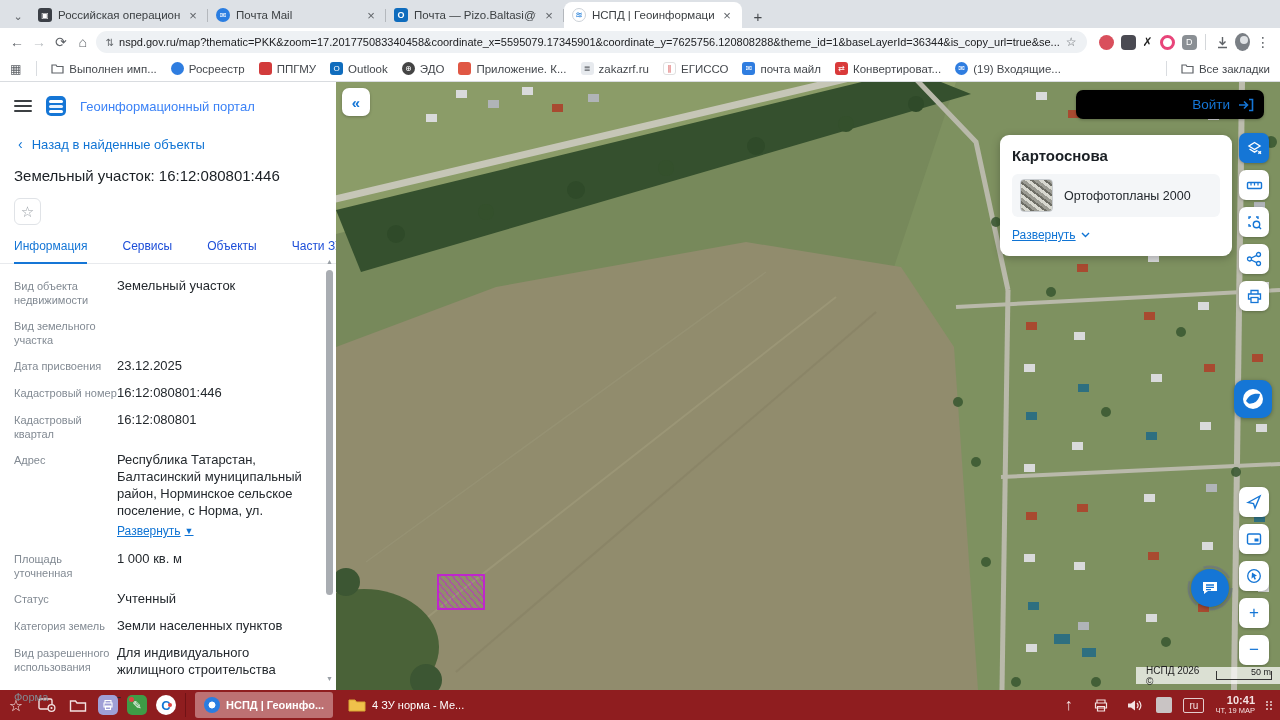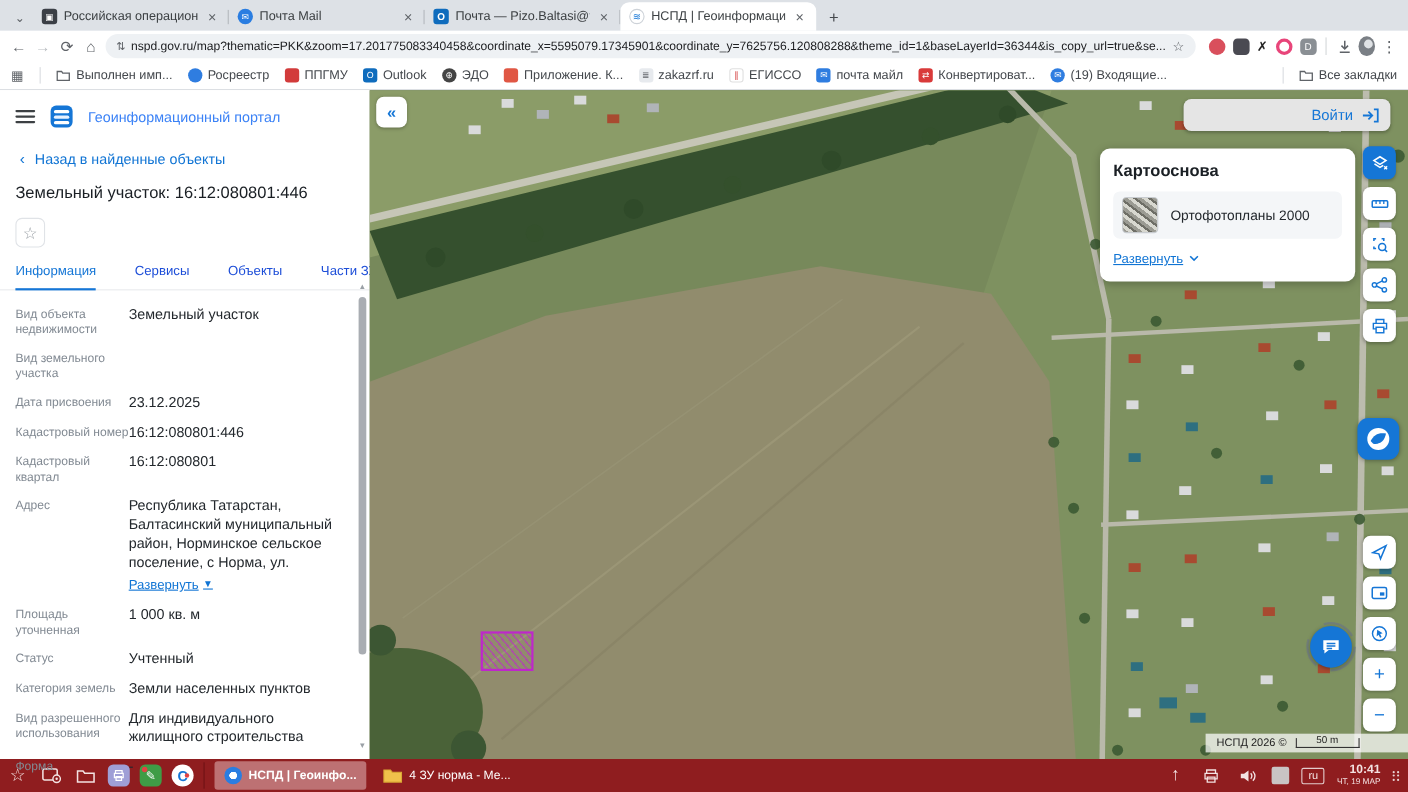--- a/index.html
+++ b/index.html
@@ -73,38 +73,38 @@
   .sb-scroll { position:absolute; right:2px; top:176px; bottom:8px; width:9px; }
   .sb-scroll .arr { position:absolute; left:1px; font-size:7px; color:#9aa0a6; }
   .sb-scroll .thumb { position:absolute; left:1px; top:12px; width:7px; height:325px; background:#a9adb2; border-radius:4px; }
 
   
   .map { position:relative; width:944px; height:608px; overflow:hidden; background:#77895b; }
   .map svg.base { position:absolute; inset:0; }
   .mbtn { position:absolute; width:30px; height:30px; background:#fff; border-radius:7px; box-shadow:0 1px 3px rgba(0,0,0,.25); display:flex; align-items:center; justify-content:center; color:#1576d6; }
   .mbtn.blue { background:#1576d6; color:#fff; }
   .collapse-btn { left:6px; top:6px; width:28px; height:28px; font-size:15px; font-weight:bold; }
-  .login-bar { position:absolute; left:740px; top:8px; width:188px; height:29px; background:#e5e5e5; border-radius:7px; box-shadow:0 1px 3px rgba(0,0,0,.25); display:flex; align-items:center; justify-content:flex-end; gap:8px; padding:0 10px; color:#1576d6; font-size:13.5px; }
+  .login-bar { position:absolute; left:740px; top:8px; width:188px; height:29px; background:#000000; border-radius:7px; box-shadow:0 1px 3px rgba(0,0,0,.25); display:flex; align-items:center; justify-content:flex-end; gap:8px; padding:0 10px; color:#1576d6; font-size:13.5px; }
   .basemap-card { position:absolute; left:664px; top:53px; width:232px; height:121px; background:#fff; border-radius:9px; box-shadow:0 2px 8px rgba(0,0,0,.25); padding:12px; }
   .bm-title { font-size:15px; font-weight:bold; color:#1a1f24; }
   .bm-row { margin-top:10px; background:#f4f6f8; border-radius:6px; display:flex; align-items:center; gap:11px; padding:5px 8px; }
   .bm-thumb { width:33px; height:33px; border-radius:4px; border:1px solid #c8ccd0;
     background:repeating-linear-gradient(37deg,#9b9b93 0 3px,#d8d8d0 3px 6px,#6e6e66 6px 8px); }
   .bm-layer { font-size:12.5px; color:#23282d; }
   .bm-expand { margin-top:11px; display:inline-flex; align-items:center; gap:5px; color:#1074d4; font-size:12px; text-decoration:underline; }
   .rt { right:11px; }
   .big-logo { position:absolute; right:8px; top:298px; width:38px; height:38px; background:#1576d6; border-radius:10px; display:flex; align-items:center; justify-content:center; box-shadow:0 1px 4px rgba(0,0,0,.3); }
   .chat-fab { position:absolute; left:851px; top:483px; width:46px; height:46px; }
   .chat-fab .ring { position:absolute; inset:0; }
   .chat-fab .bubble { position:absolute; left:4px; top:4px; width:38px; height:38px; border-radius:50%; background:#1576d6; display:flex; align-items:center; justify-content:center; box-shadow:0 1px 4px rgba(0,0,0,.35); }
   .parcel { position:absolute; left:101px; top:492px; width:48px; height:36px; border:2px solid #bf26cc;
     background:repeating-linear-gradient(50deg, rgba(191,38,204,.55) 0 1.5px, rgba(191,38,204,0) 1.5px 5px); }
-  .attribution { position:absolute; right:0; bottom:6px; width:184px; height:17px; background:rgba(255,255,255,.72); display:flex; align-items:center; gap:8px; padding:0 8px 0 10px; font-size:10px; color:#222; }
+  .attribution { position:absolute; right:0; bottom:6px; width:144px; height:17px; background:rgba(255,255,255,.72); display:flex; align-items:center; gap:8px; padding:0 8px 0 10px; font-size:10px; color:#222; }
   .scalebar { position:relative; width:58px; height:9px; border-bottom:1px solid #333; border-left:1px solid #333; border-right:1px solid #333; }
-  .scalebar span { position:absolute; top:-3px; width:100%; text-align:center; font-size:9px; line-height:9px; }
+  .scalebar span { position:absolute; top:-3px; width:100%; text-align:right; font-size:9px; line-height:9px; }
 
   
   .taskbar { height:30px; background:#8f1d1f; display:flex; align-items:center; gap:9px; padding:0 5px; color:#f3e2e2; }
   .tb-ic { width:22px; height:22px; display:flex; align-items:center; justify-content:center; font-size:16px; }
   .appic { width:20px; height:20px; border-radius:5px; display:flex; align-items:center; justify-content:center; font-size:11px; color:#fff; }
   .a-purple { background:#9f9fd6; }
   .a-green { background:#3f9c46; position:relative; }
   .a-green:before { content:"✎"; font-size:11px; }
   .a-green:after { content:""; position:absolute; left:2px; top:2px; width:5px; height:5px; border-radius:50%; background:#e04343; }
   .a-c { background:#fff; border-radius:50%; color:#1576d6; font-weight:bold; font-size:13px; position:relative; }

